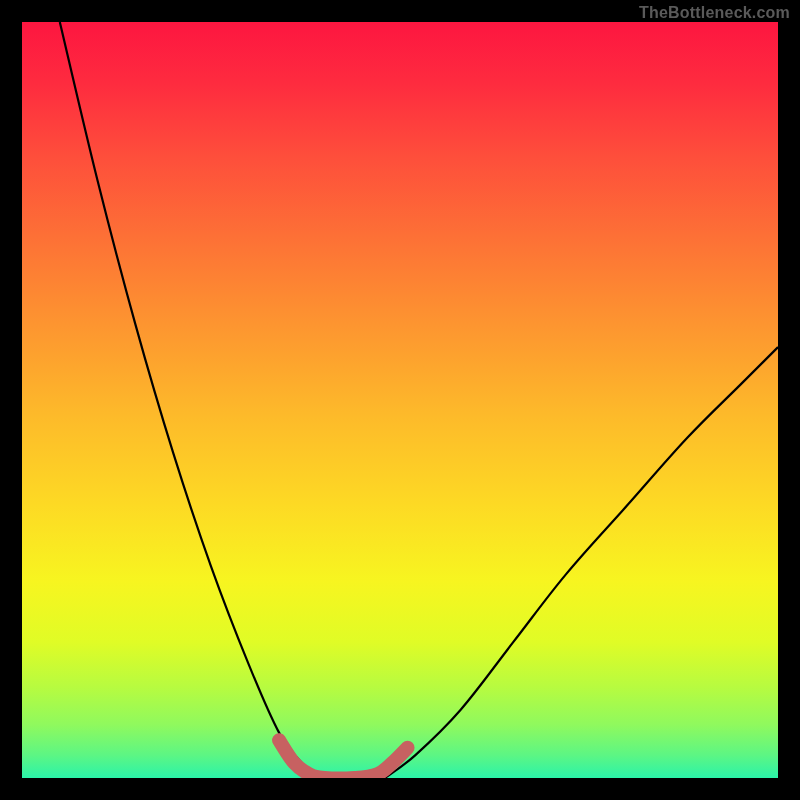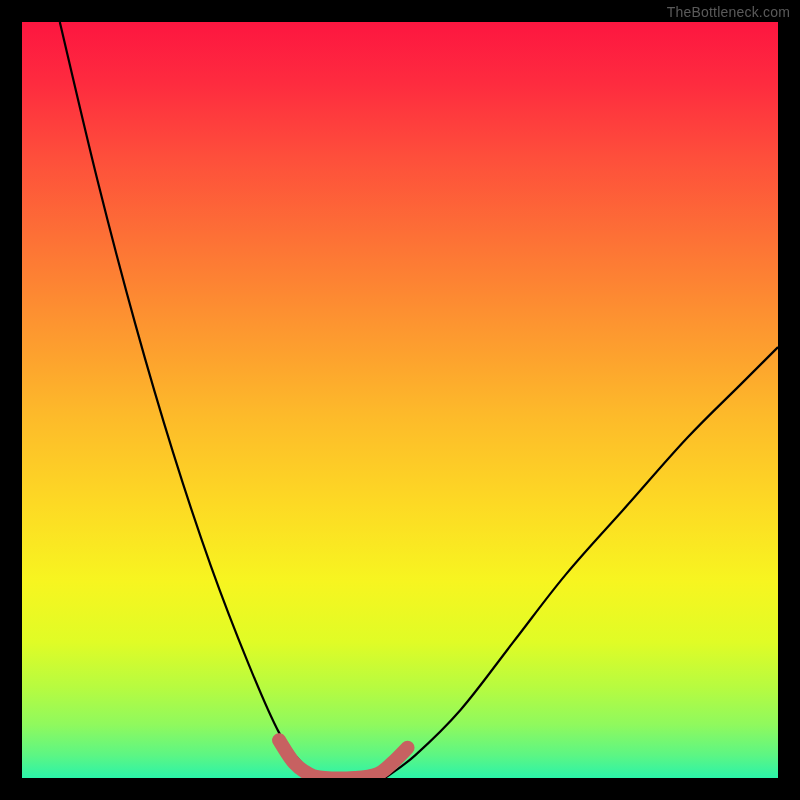--- a/index.html
+++ b/index.html
@@ -18,22 +18,22 @@
     top: 22px;
     width: 756px;
     height: 756px;
     background: #000;
   }
   .watermark {
     position: absolute;
     top: 4px;
     right: 10px;
     color: #5a5a5a;
-    font-size: 14px;
-    font-weight: 400;
+    font-size: 16px;
+    font-weight: 700;
     letter-spacing: 0.2px;
     z-index: 20;
     margin-left: 18px;
   }
   svg {
     width: 756px;
     height: 756px;
     display: block;
   }
 </style>

